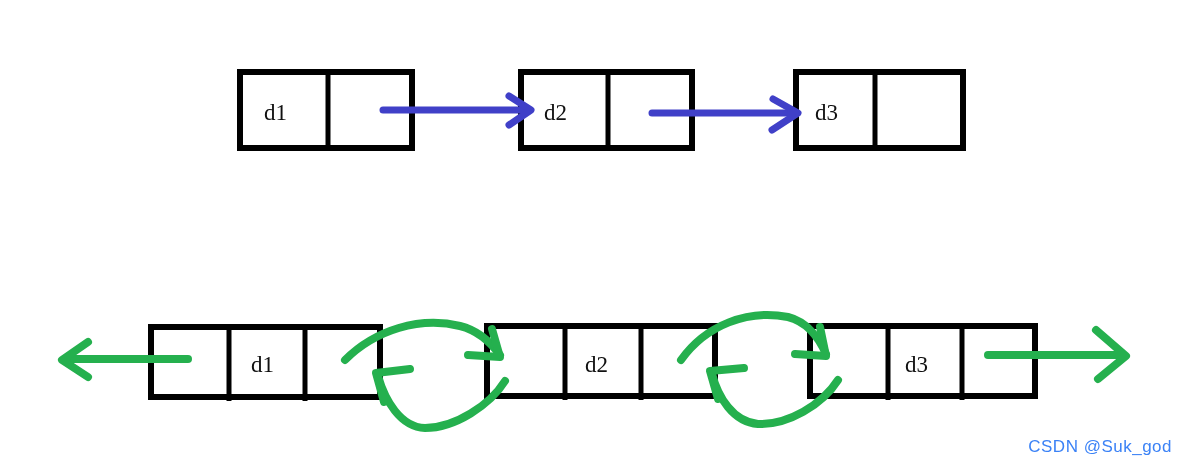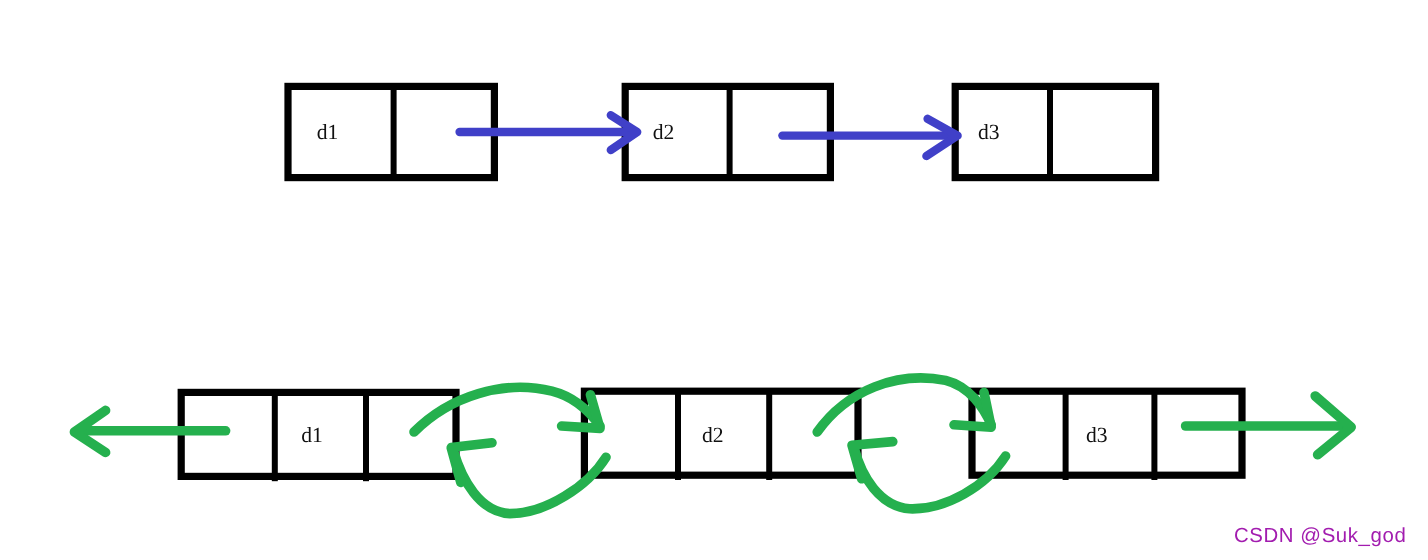--- a/index.html
+++ b/index.html
@@ -20,34 +20,34 @@
   .diagram-svg {
     position: absolute;
     left: 0;
     top: 0;
     width: 1190px;
     height: 467px;
   }
   .node-label {
     position: absolute;
     font-family: "Liberation Serif", serif;
-    font-size: 18px;
+    font-size: 23px;
     color: #111111;
     text-align: center;
     line-height: 1;
     white-space: nowrap;
     user-select: none;
   }
   .watermark {
     position: absolute;
     right: 18px;
     bottom: 10px;
     font-family: "Liberation Sans", sans-serif;
     font-size: 17px;
-    color: #a21caf;
+    color: #3b82f6;
     letter-spacing: 0.5px;
     white-space: nowrap;
     user-select: none;
   }
 </style>
 </head>
 <body>
 
 <div id="canvas">
 

